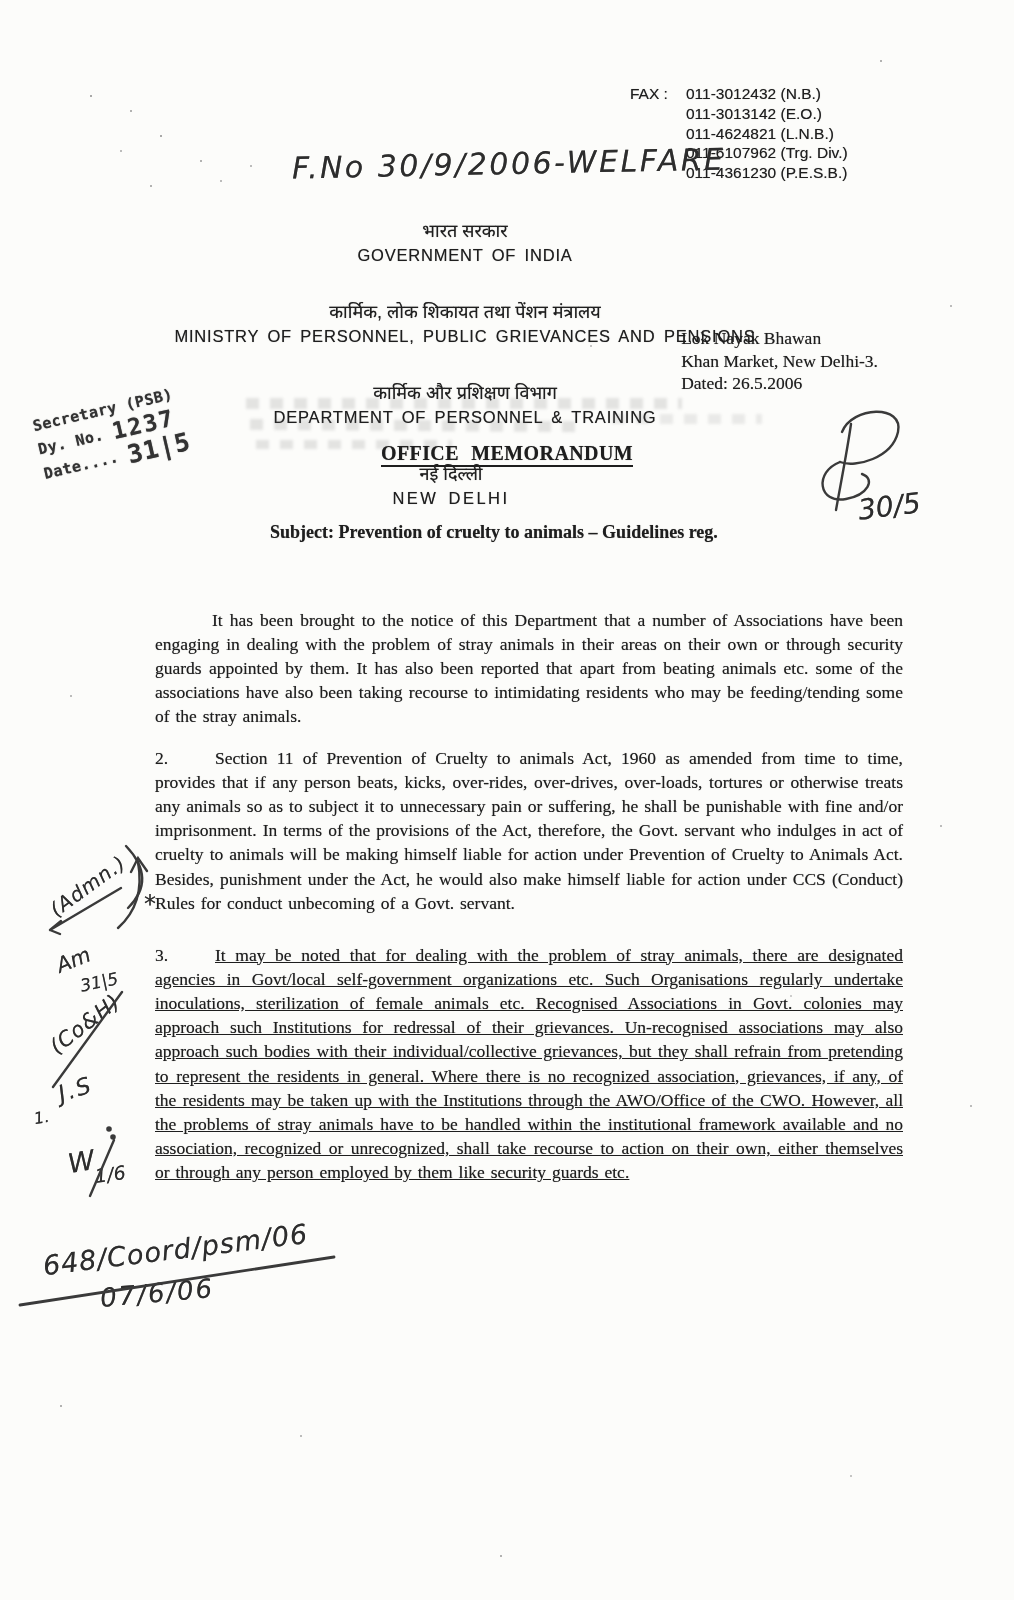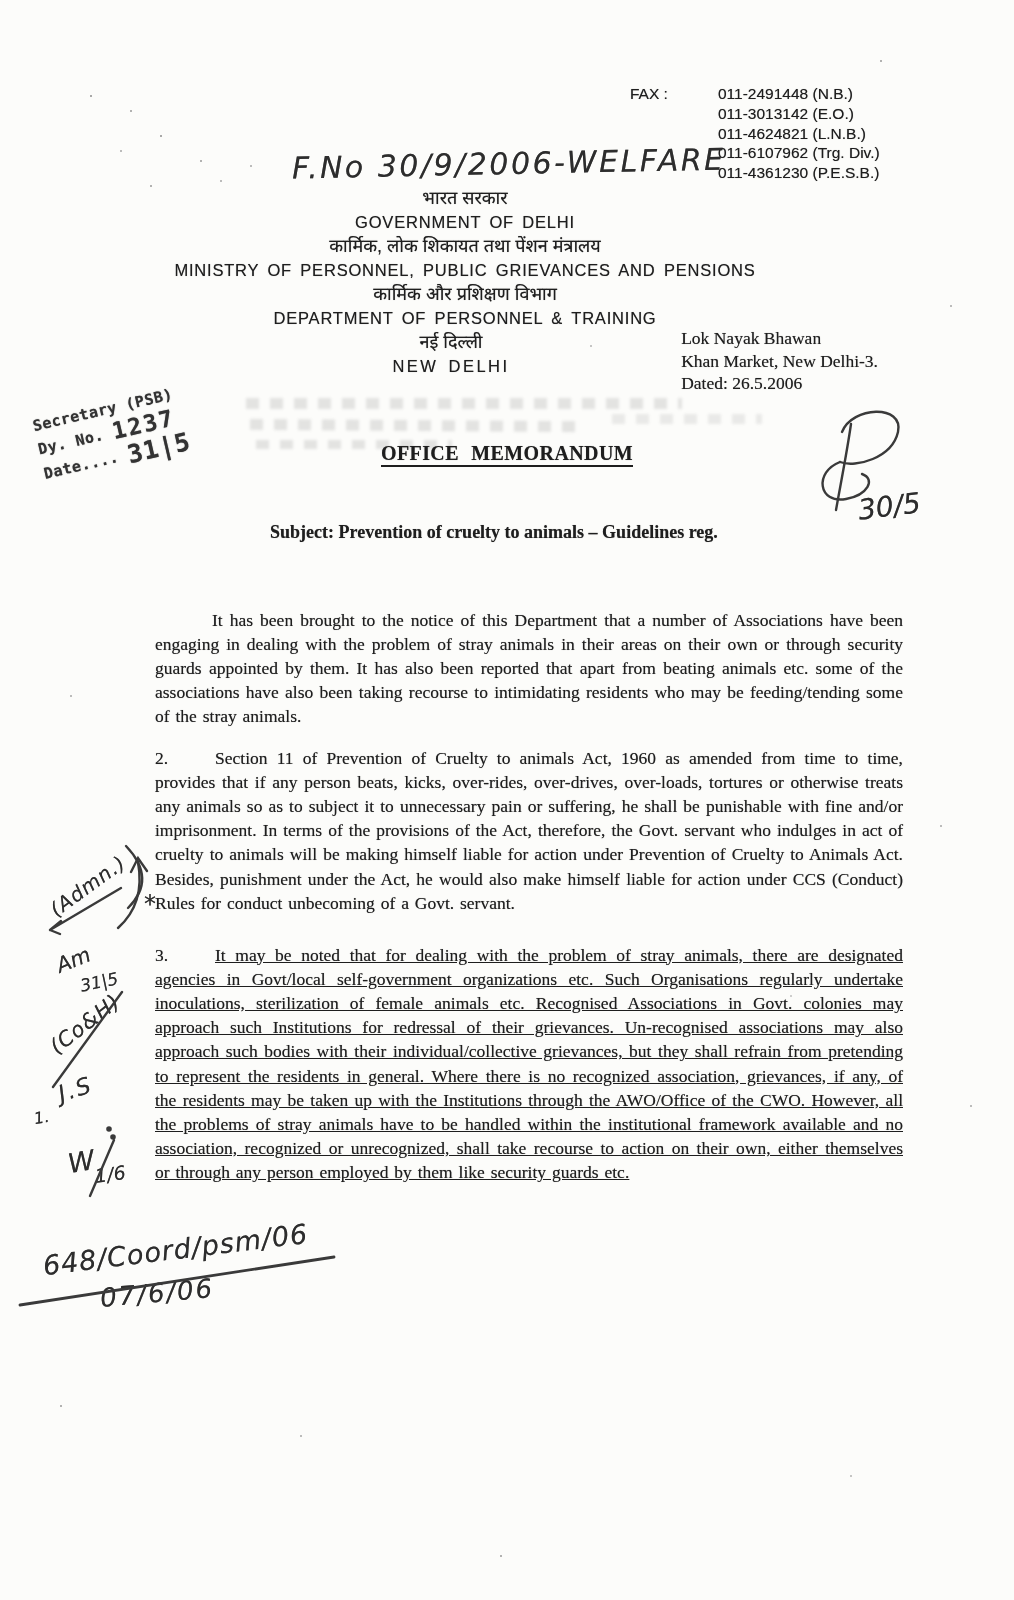--- a/index.html
+++ b/index.html
@@ -4,28 +4,28 @@
 <style>
   html,body{margin:0;padding:0;}
   body{width:1014px;height:1600px;overflow:hidden;background:#e8e8e6;}
   #page{position:relative;width:1014px;height:1600px;background:#fcfcfa;
         font-family:"Liberation Serif",serif;color:#1d1d1d;}
   [data-name]{box-sizing:border-box;}
 
   
   .ink{color:#1e1e1e;text-shadow:0 0 .7px rgba(20,20,20,.55);}
   .fax{position:absolute;left:630px;top:84px;display:flex;
-       font:15.5px/19.8px "Liberation Sans",sans-serif;gap:32px;}
+       font:15.5px/19.8px "Liberation Sans",sans-serif;}
   .fax .fax-label{width:56px;}
   .fax .fax-lines div{white-space:pre;}
 
   .letterhead{position:absolute;left:115px;top:186px;width:700px;text-align:center;}
   .letterhead div{height:24px;}
   .lh-sans{font:16.5px/24px "Liberation Sans",sans-serif;letter-spacing:.8px;word-spacing:3px;}
-  .lh-hindi{font:18px/24px "Liberation Sans",sans-serif;}
+  .lh-hindi{font:18px/24px "Liberation Sans",sans-serif;margin-top:33px;}
   .lh-city{transform:translateX(-14px);}
   .lh-newdelhi{letter-spacing:2.5px;text-align:center;}
 
   .addr{position:absolute;right:136px;top:327px;text-align:left;
         font:17.5px/22.5px "Liberation Serif",serif;}
 
   .memo-title{position:absolute;left:0;top:440px;width:1014px;text-align:center;
         font:bold 20px/26px "Liberation Serif",serif;letter-spacing:.4px;word-spacing:7px;}
   .memo-title span{border-bottom:2.5px solid #1e1e1e;padding-bottom:1px;}
 
@@ -80,33 +80,33 @@
 </head>
 <body>
 
 <div id="page" data-name="scanned-memo-page">
 
   <div class="speckles" data-name="scan-noise-speckles"></div>
 
   <div class="fax ink" data-name="fax-block">
     <div class="fax-label" data-name="fax-label">FAX :</div>
     <div class="fax-lines" data-name="fax-number-list">
-      <div data-name="fax-line">011-2491448 (N.B.)</div>
+      <div data-name="fax-line">011-3012432 (N.B.)</div>
       <div data-name="fax-line">011-3013142 (E.O.)</div>
       <div data-name="fax-line">011-4624821 (L.N.B.)</div>
       <div data-name="fax-line">011-6107962 (Trg. Div.)</div>
       <div data-name="fax-line">011-4361230 (P.E.S.B.)</div>
     </div>
   </div>
 
   <div class="hw hw-fileno" data-name="handwritten-file-number">F.No 30/9/2006-WELFARE</div>
 
   <div class="letterhead ink" data-name="letterhead">
     <div class="lh-hindi" data-name="letterhead-hindi-govt">भारत सरकार</div>
-    <div class="lh-sans" data-name="letterhead-english-govt">GOVERNMENT OF DELHI</div>
+    <div class="lh-sans" data-name="letterhead-english-govt">GOVERNMENT OF INDIA</div>
     <div class="lh-hindi" data-name="letterhead-hindi-ministry">कार्मिक, लोक शिकायत तथा पेंशन मंत्रालय</div>
     <div class="lh-sans" data-name="letterhead-english-ministry">MINISTRY OF PERSONNEL, PUBLIC GRIEVANCES AND PENSIONS</div>
     <div class="lh-hindi" data-name="letterhead-hindi-department">कार्मिक और प्रशिक्षण विभाग</div>
     <div class="lh-sans" data-name="letterhead-english-department">DEPARTMENT OF PERSONNEL &amp; TRAINING</div>
     <div class="lh-hindi lh-city" data-name="letterhead-hindi-city">नई दिल्ली</div>
     <div class="lh-sans lh-city lh-newdelhi" data-name="letterhead-english-city">NEW DELHI</div>
   </div>
 
   <div class="addr ink" data-name="address-block">
     <div data-name="address-line">Lok Nayak Bhawan</div>

